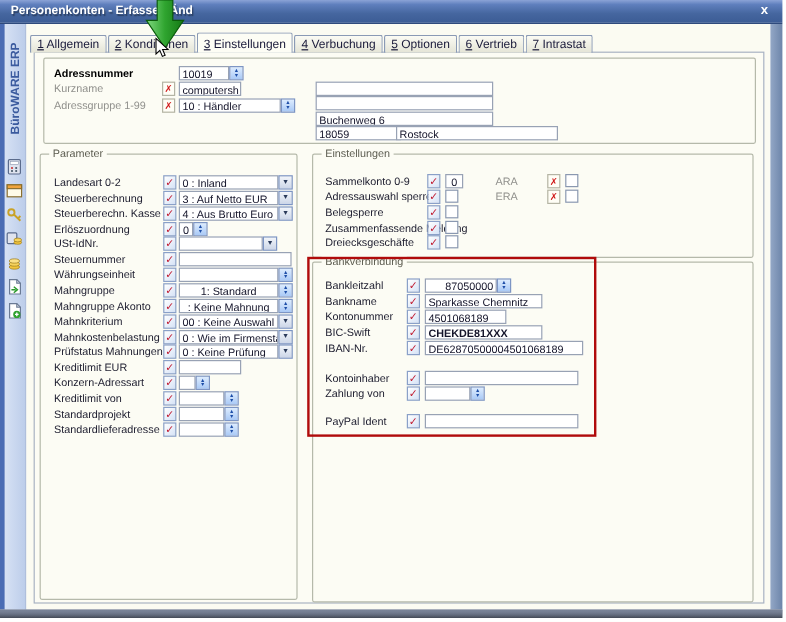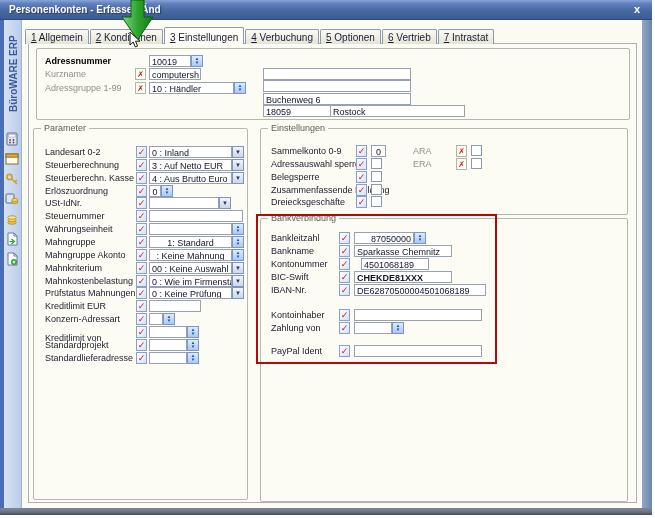--- a/index.html
+++ b/index.html
@@ -226,21 +226,21 @@
       <div class="row-label" style="left: 11px; top: 172.2px;">Kreditlimit EUR</div>
       <div class="chk-icon" style="left: 102px; top: 171.2px;">✓</div>
       <div class="field" style="left: 115px; top: 171.2px; width: 52px; text-align: left;"></div>
       <div class="row-label" style="left: 11px; top: 185.05px;">Konzern-Adressart</div>
       <div class="chk-icon" style="left: 102px; top: 184.05px;">✓</div>
       <div class="field" style="left: 115px; top: 184.05px; width: 14px; text-align: left;"></div>
       <div class="btn btn-spin" style="left: 129px; top: 184.05px;">
         <span>▲</span>
         <span>▼</span>
       </div>
-      <div class="row-label" style="left: 11px; top: 197.9px; margin-top: 6px;">Kreditlimit von</div>
+      <div class="row-label" style="left: 11px; top: 197.9px;">Kreditlimit von</div>
       <div class="chk-icon" style="left: 102px; top: 196.9px;">✓</div>
       <div class="field" style="left: 115px; top: 196.9px; width: 38px; text-align: left;"></div>
       <div class="btn btn-spin" style="left: 153px; top: 196.9px;">
         <span>▲</span>
         <span>▼</span>
       </div>
       <div class="row-label" style="left: 11px; top: 210.75px;">Standardprojekt</div>
       <div class="chk-icon" style="left: 102px; top: 209.75px;">✓</div>
       <div class="field" style="left: 115px; top: 209.75px; width: 38px; text-align: left;"></div>
       <div class="btn btn-spin" style="left: 153px; top: 209.75px;">
@@ -288,21 +288,21 @@
       <div class="field" style="left: 93px; top: 13px; width: 60px; text-align: right;">87050000</div>
       <div class="btn btn-spin" style="left: 153px; top: 13px;">
         <span>▲</span>
         <span>▼</span>
       </div>
       <div class="row-label" style="left: 10px; top: 27px;">Bankname</div>
       <div class="chk-icon" style="left: 78px; top: 26px;">✓</div>
       <div class="field" style="left: 93px; top: 26px; width: 98px; text-align: left;">Sparkasse Chemnitz</div>
       <div class="row-label" style="left: 10px; top: 40px;">Kontonummer</div>
       <div class="chk-icon" style="left: 78px; top: 39px;">✓</div>
-      <div class="field" style="left: 100px; top: 39px; width: 68px; text-align: left;">4501068189</div>
+      <div class="field" style="left: 93px; top: 39px; width: 68px; text-align: left;">4501068189</div>
       <div class="row-label" style="left: 10px; top: 53px;">BIC-Swift</div>
       <div class="chk-icon" style="left: 78px; top: 52px;">✓</div>
       <div class="field" style="left: 93px; top: 52px; width: 98px; text-align: left; font-weight: bold;">CHEKDE81XXX</div>
       <div class="row-label" style="left: 10px; top: 66px;">IBAN-Nr.</div>
       <div class="chk-icon" style="left: 78px; top: 65px;">✓</div>
       <div class="field" style="left: 93px; top: 65px; width: 132px; text-align: left;">DE62870500004501068189</div>
       <div class="row-label" style="left: 10px; top: 91px;">Kontoinhaber</div>
       <div class="chk-icon" style="left: 78px; top: 90px;">✓</div>
       <div class="field" style="left: 93px; top: 90px; width: 128px; text-align: left;"></div>
       <div class="row-label" style="left: 10px; top: 104px;">Zahlung von</div>

